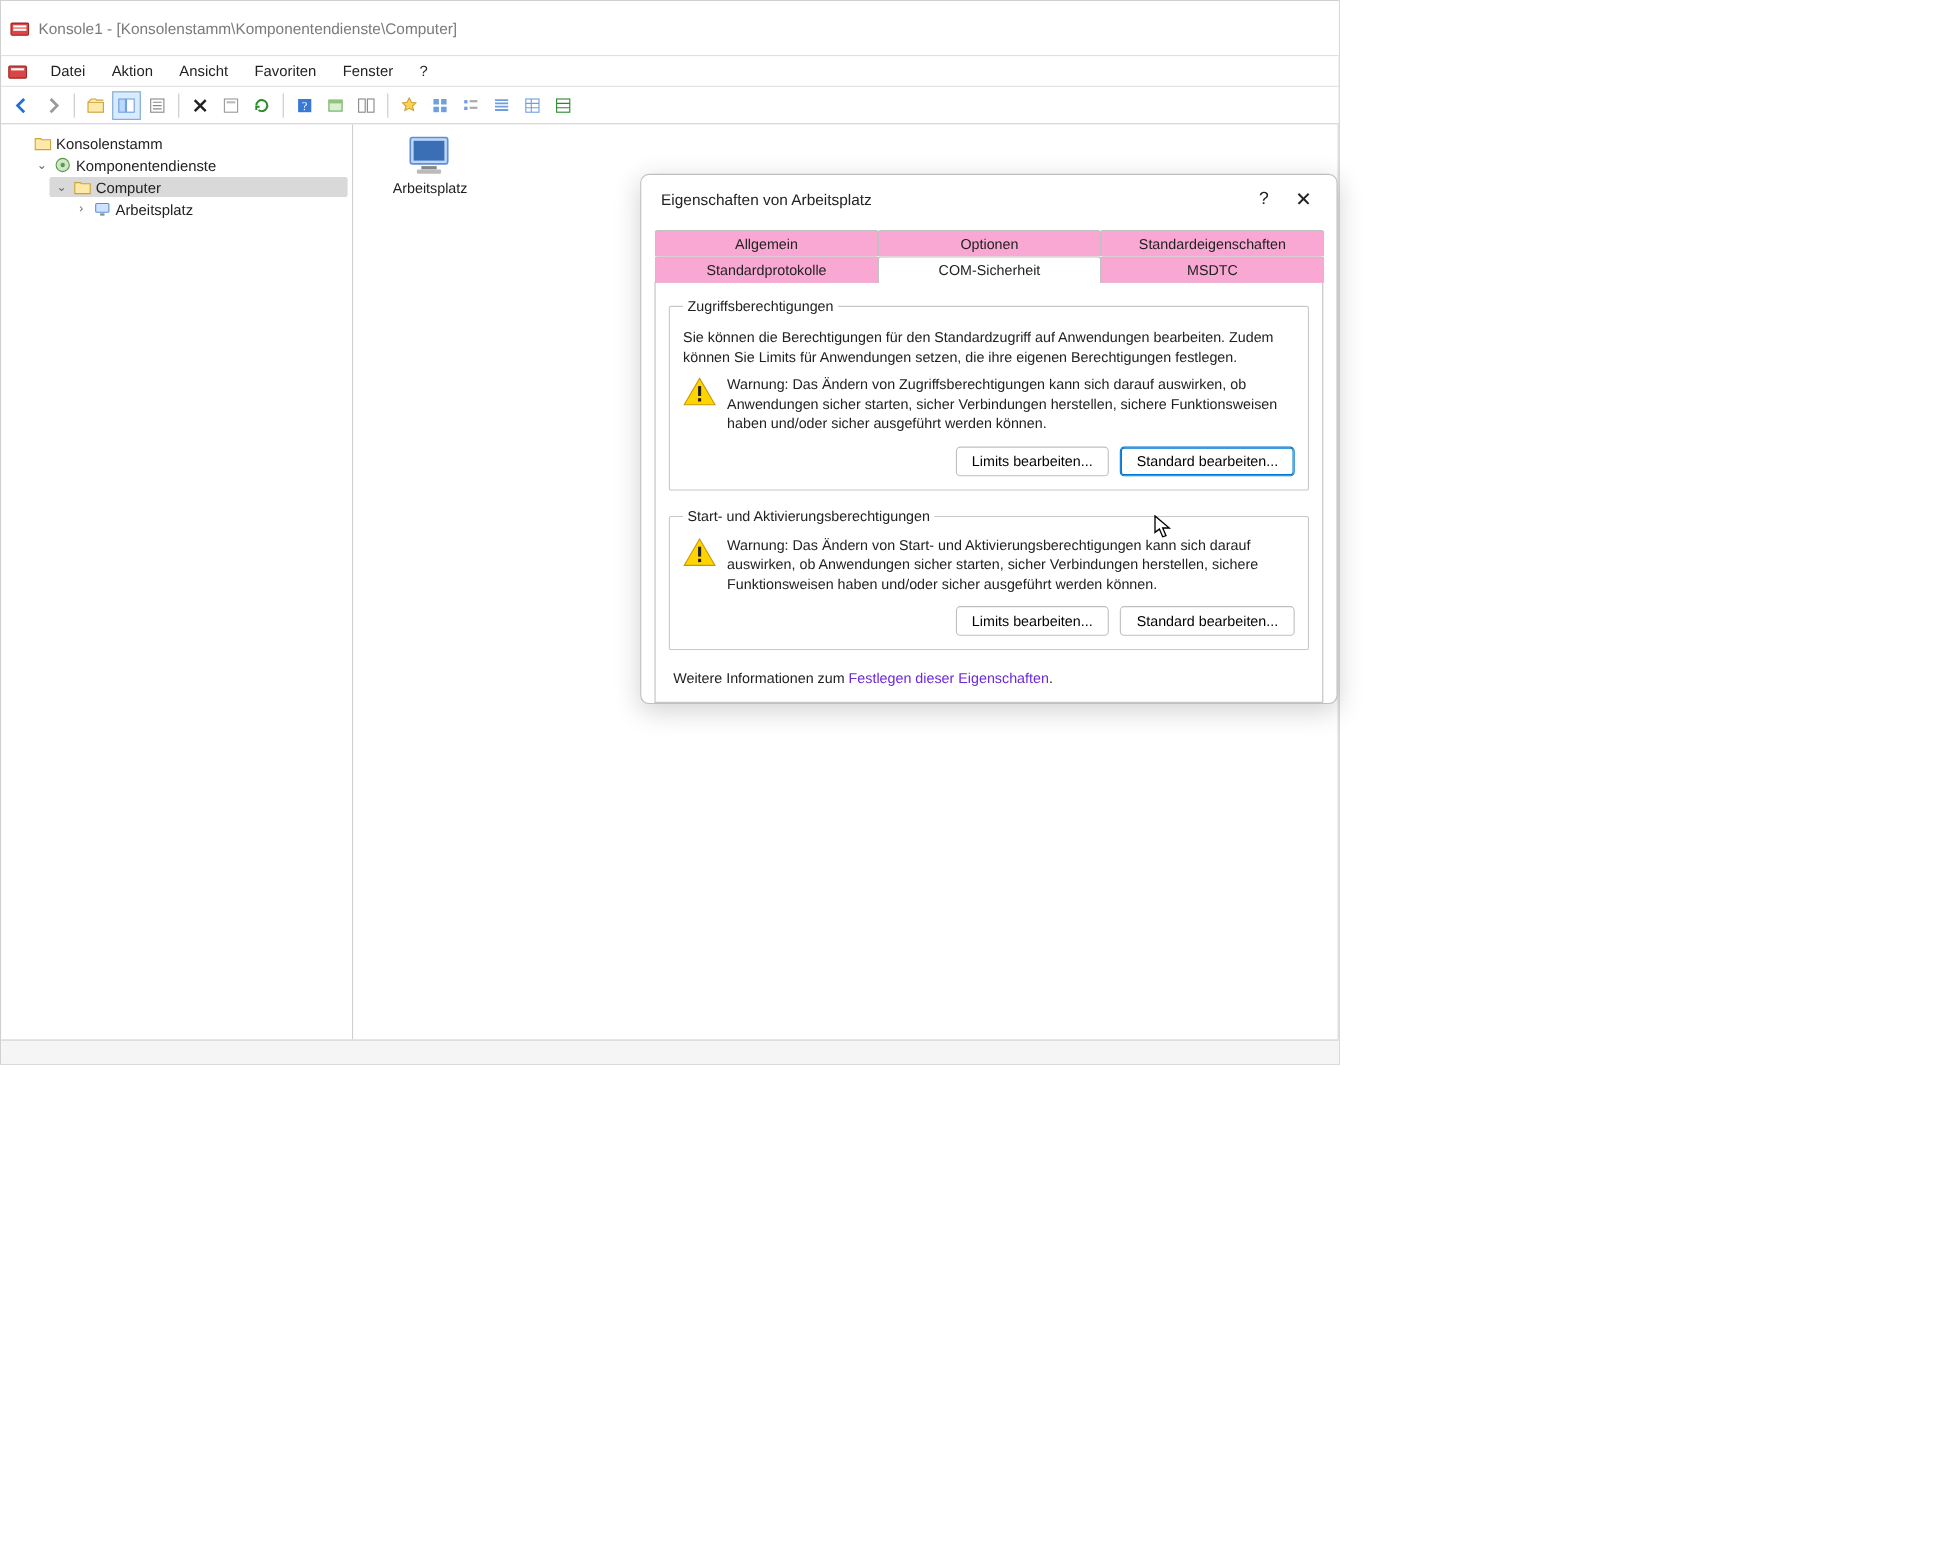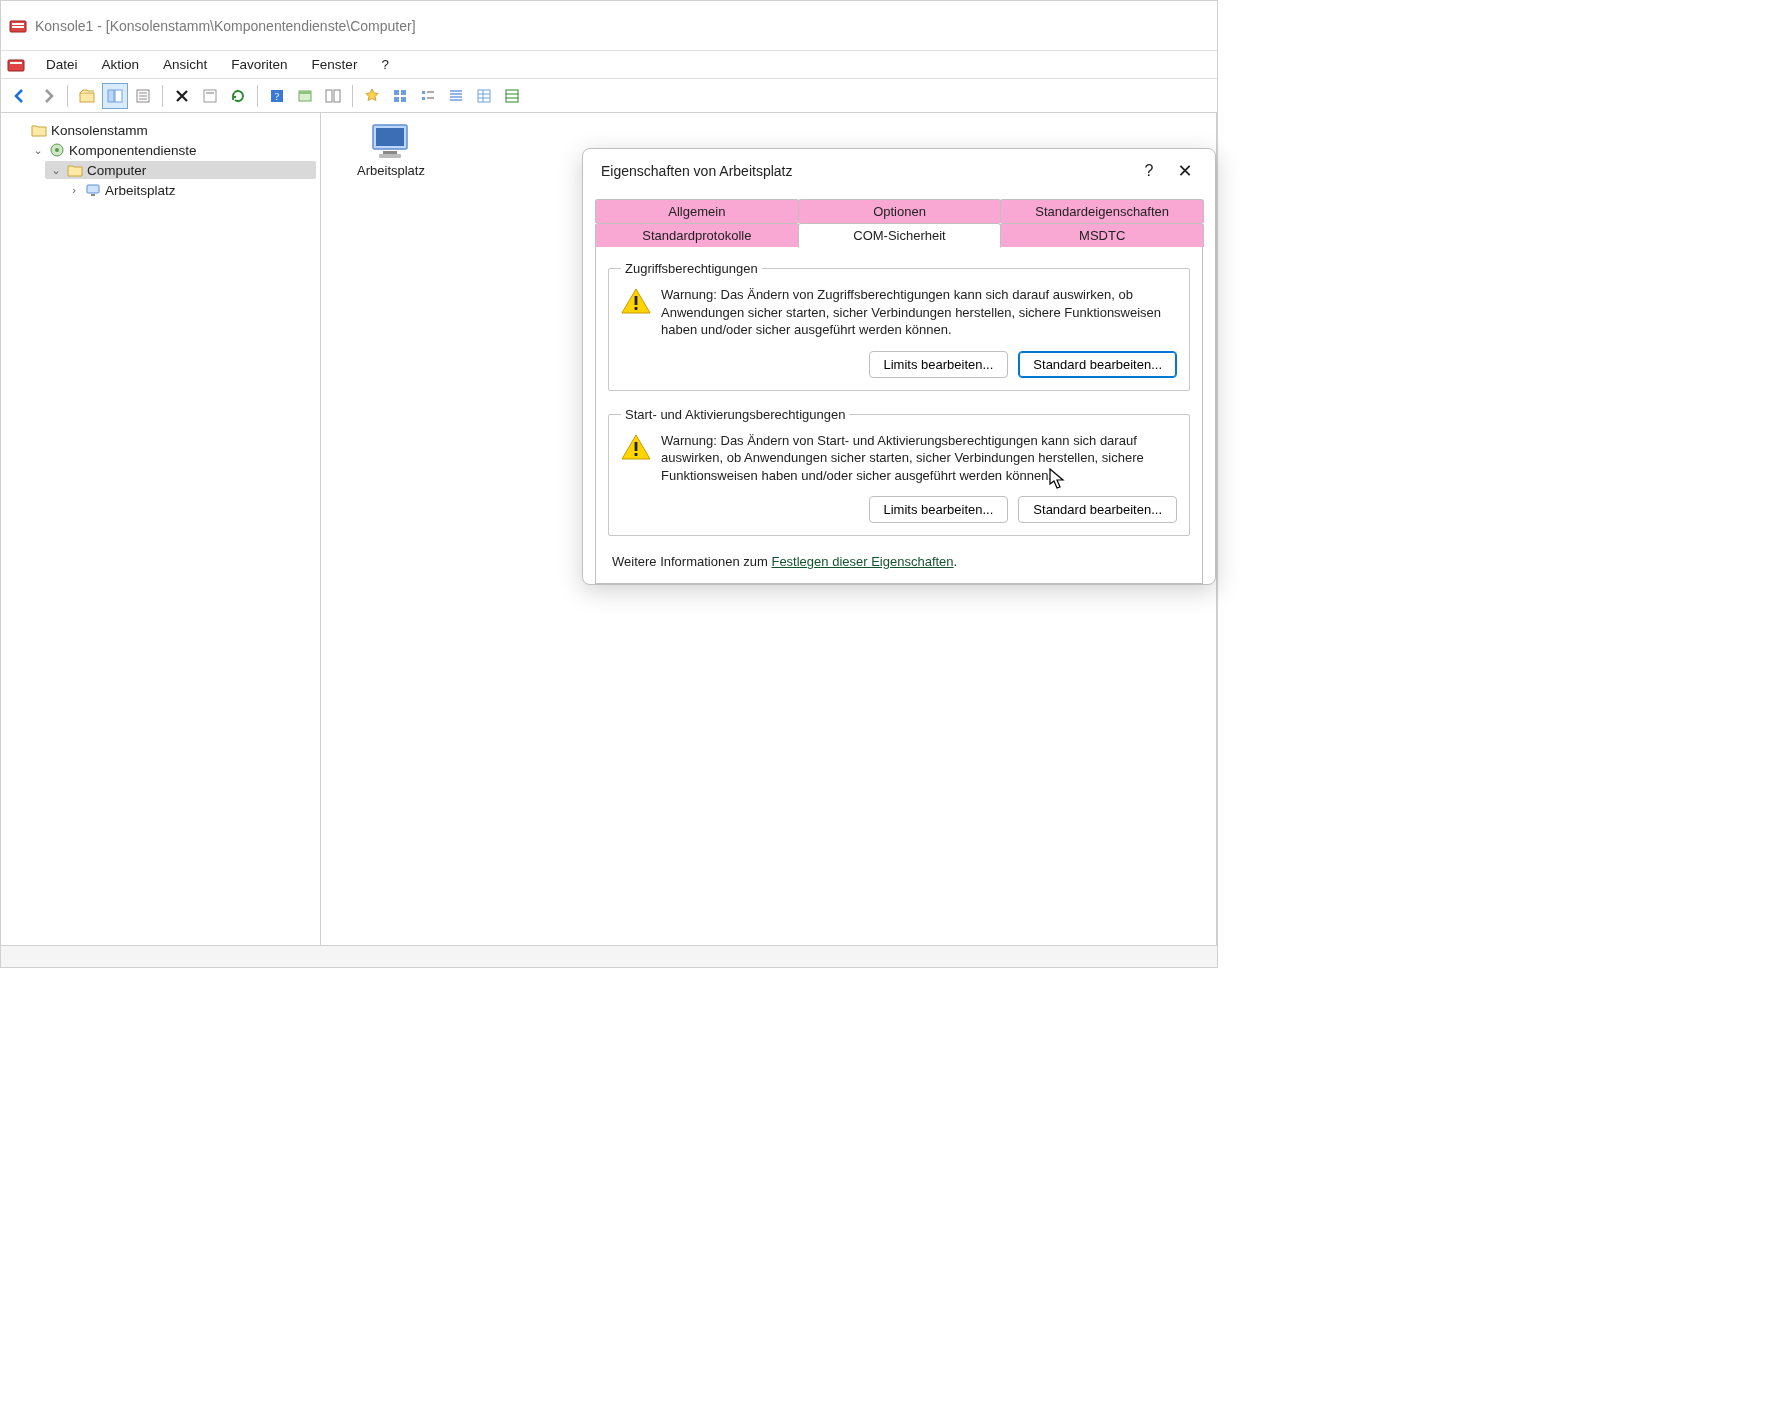--- a/index.html
+++ b/index.html
@@ -120,21 +120,21 @@
   .statusbar {
     height: 22px;
     border-top: 1px solid #d0d0d0;
     background: #f5f5f5;
   }
 
   
   .dialog {
     position: absolute;
     left: 582px;
-    top: 148px;
+    top: 158px;
     width: 634px;
     background: #fff;
     border: 1px solid #bfbfbf;
     border-radius: 8px;
     box-shadow: 0 6px 24px rgba(0,0,0,.18);
     display: flex;
     flex-direction: column;
   }
   .dialog .dlg-title {
     display: flex;
@@ -206,21 +206,21 @@
     background: #fff;
     border: 1px solid #bfbfbf;
     border-radius: 4px;
     cursor: default;
   }
   button.win.focused { border: 1px solid #0078d4; box-shadow: inset 0 0 0 1px #0078d4; }
   .info-row {
     font-size: 13px;
     margin: 18px 4px 4px 4px;
   }
-  .info-row a { color: #14532d; text-decoration: underline; cursor: pointer; }
+  .info-row a { color: #6d28d9; cursor: pointer; }
   .dlg-buttons {
     display: flex;
     justify-content: flex-end;
     gap: 10px;
     padding: 12px 16px 14px 16px;
   }
   button.win.small { min-width: 90px; }
   button.win[disabled] { color: #9a9a9a; background: #f7f7f7; }
 
   
@@ -466,20 +466,21 @@
     <div class="tabrow">
       <div class="tab">Standardprotokolle</div>
       <div class="tab active">COM-Sicherheit</div>
       <div class="tab">MSDTC</div>
     </div>
 
     <div class="tab-body">
 
       <fieldset class="group">
         <legend>Zugriffsberechtigungen</legend>
+        <div class="grp-text">Sie können die Berechtigungen für den Standardzugriff auf Anwendungen bearbeiten. Zudem können Sie Limits für Anwendungen setzen, die ihre eigenen Berechtigungen festlegen.</div>
         <div class="warn-row">
           <span class="warn-icon">
             <svg viewBox="0 0 30 26" width="30" height="26">
                 <path d="M15 1 29 25H1z" fill="#ffd400" stroke="#c99a00" stroke-width="1"></path>
                 <rect x="13.6" y="8" width="2.8" height="9" fill="#222"></rect>
                 <rect x="13.6" y="19" width="2.8" height="3" fill="#222"></rect>
               </svg>
           </span>
           <div class="grp-text" style="margin:0">Warnung: Das Ändern von Zugriffsberechtigungen kann sich darauf auswirken, ob Anwendungen sicher starten, sicher Verbindungen herstellen, sichere Funktionsweisen haben und/oder sicher ausgeführt werden können.</div>
         </div>

